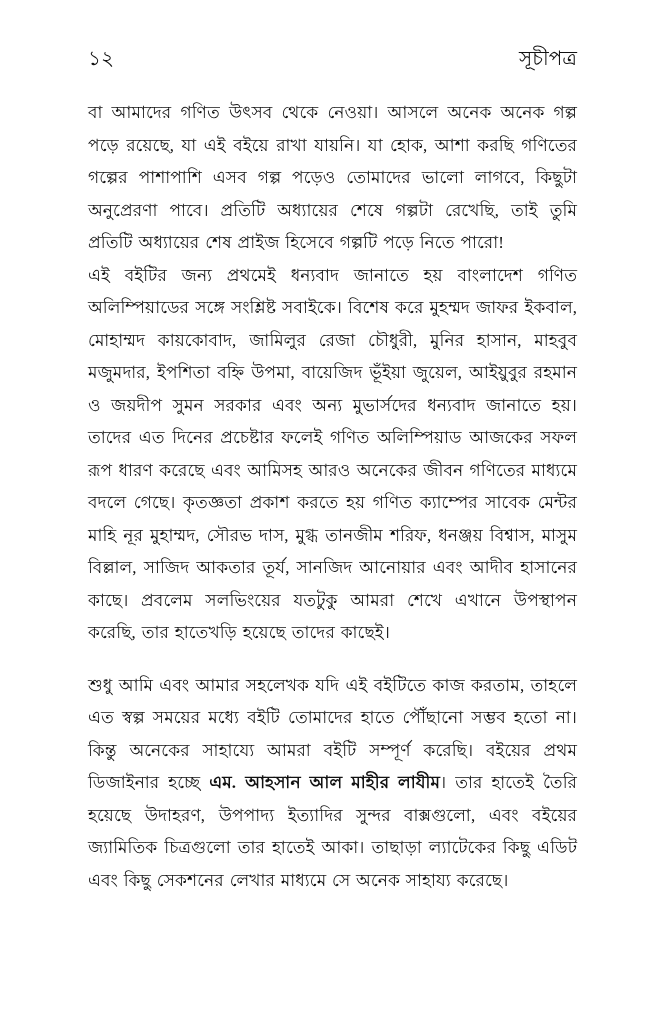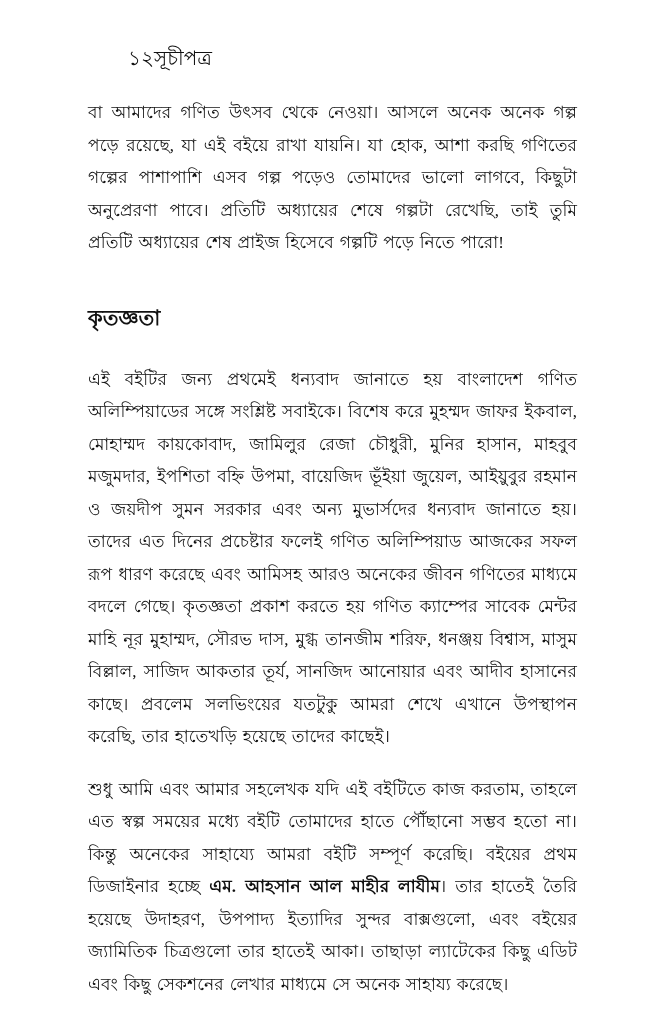--- a/index.html
+++ b/index.html
@@ -13,25 +13,24 @@
     height: 1024px;
     background: #ffffff;
     color: #111111;
     font-family: "Liberation Serif", "DejaVu Serif", serif;
     box-sizing: border-box;
     padding: 44px 86px 0 88px;
     overflow: hidden;
   }
   .page-header {
     display: flex;
-    justify-content: flex-start;
+    justify-content: space-between;
     align-items: baseline;
     font-size: 20px;
     line-height: 28px;
-    margin-left: 40px;
   }
   .para {
     margin: 0;
     font-size: 17px;
     line-height: 32.5px;
     text-align: justify;
     text-justify: inter-word;
     letter-spacing: 0.1px;
     word-spacing: 1.5px;
   }
@@ -54,19 +53,18 @@
 
 <div class="page">
 
   <header class="page-header">
     <span>১২</span>
     <span>সূচীপত্র</span>
   </header>
 
   <p class="para para-first">বা আমাদের গণিত উৎসব থেকে নেওয়া। আসলে অনেক অনেক গল্প পড়ে রয়েছে, যা এই বইয়ে রাখা যায়নি। যা হোক, আশা করছি গণিতের গল্পের পাশাপাশি এসব গল্প পড়েও তোমাদের ভালো লাগবে, কিছুটা অনুপ্রেরণা পাবে। প্রতিটি অধ্যায়ের শেষে গল্পটা রেখেছি, তাই তুমি প্রতিটি অধ্যায়ের শেষ প্রাইজ হিসেবে গল্পটি পড়ে নিতে পারো!</p>
 
-  <h2 class="section-heading">কৃতজ্ঞতা</h2>
 
   <p class="para">এই বইটির জন্য প্রথমেই ধন্যবাদ জানাতে হয় বাংলাদেশ গণিত অলিম্পিয়াডের সঙ্গে সংশ্লিষ্ট সবাইকে। বিশেষ করে মুহম্মদ জাফর ইকবাল, মোহাম্মদ কায়কোবাদ, জামিলুর রেজা চৌধুরী, মুনির হাসান, মাহবুব মজুমদার, ইপশিতা বহ্নি উপমা, বায়েজিদ ভূঁইয়া জুয়েল, আইয়ুবুর রহমান ও জয়দীপ সুমন সরকার এবং অন্য মুভার্সদের ধন্যবাদ জানাতে হয়। তাদের এত দিনের প্রচেষ্টার ফলেই গণিত অলিম্পিয়াড আজকের সফল রূপ ধারণ করেছে এবং আমিসহ আরও অনেকের জীবন গণিতের মাধ্যমে বদলে গেছে। কৃতজ্ঞতা প্রকাশ করতে হয় গণিত ক্যাম্পের সাবেক মেন্টর মাহি নূর মুহাম্মদ, সৌরভ দাস, মুগ্ধ তানজীম শরিফ, ধনঞ্জয় বিশ্বাস, মাসুম বিল্লাল, সাজিদ আকতার তূর্য, সানজিদ আনোয়ার এবং আদীব হাসানের কাছে। প্রবলেম সলভিংয়ের যতটুকু আমরা শেখে এখানে উপস্থাপন করেছি, তার হাতেখড়ি হয়েছে তাদের কাছেই।</p>
 
   <p class="para para-gap"><span>শুধু আমি এবং আমার সহলেখক যদি এই বইটিতে কাজ করতাম, তাহলে এত স্বল্প সময়ের মধ্যে বইটি তোমাদের হাতে পৌঁছানো সম্ভব হতো না। কিন্তু অনেকের সাহায্যে আমরা বইটি সম্পূর্ণ করেছি। বইয়ের প্রথম ডিজাইনার হচ্ছে </span><b>এম. আহসান আল মাহীর লাযীম</b><span>। তার হাতেই তৈরি হয়েছে উদাহরণ, উপপাদ্য ইত্যাদির সুন্দর বাক্সগুলো, এবং বইয়ের জ্যামিতিক চিত্রগুলো তার হাতেই আকা। তাছাড়া ল্যাটেকের কিছু এডিট এবং কিছু সেকশনের লেখার মাধ্যমে সে অনেক সাহায্য করেছে। </span></p>
 
 </div>
 
 </body></html>

